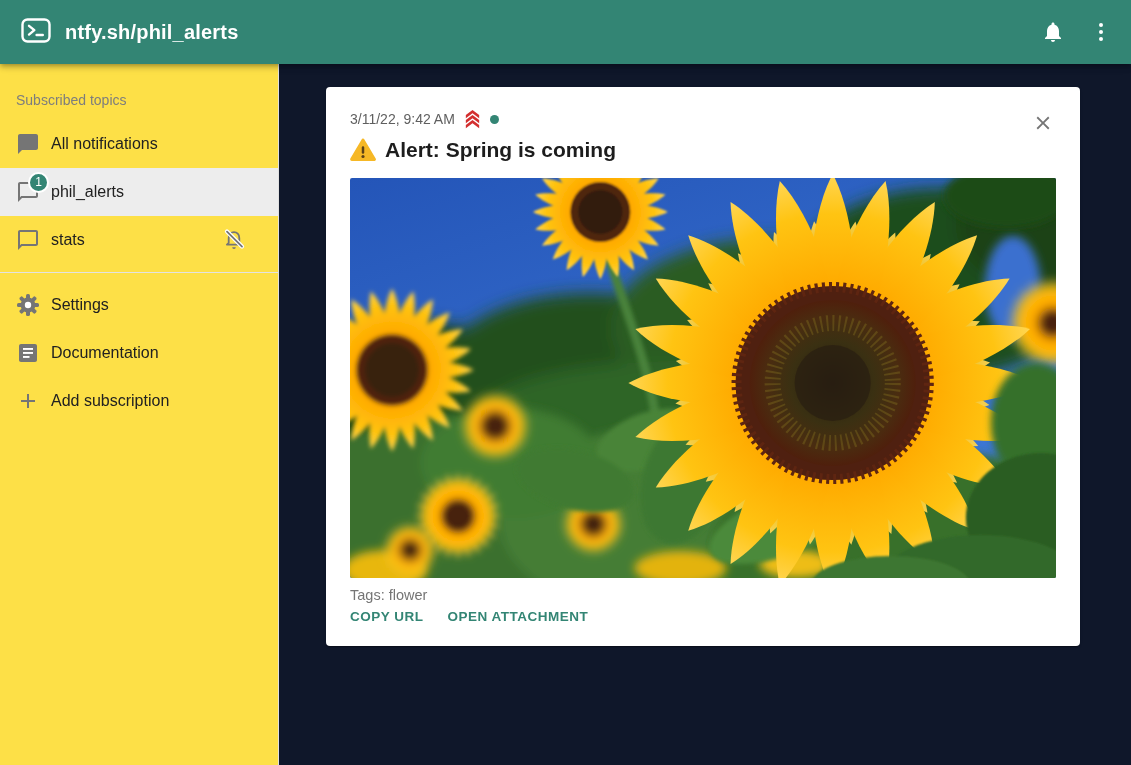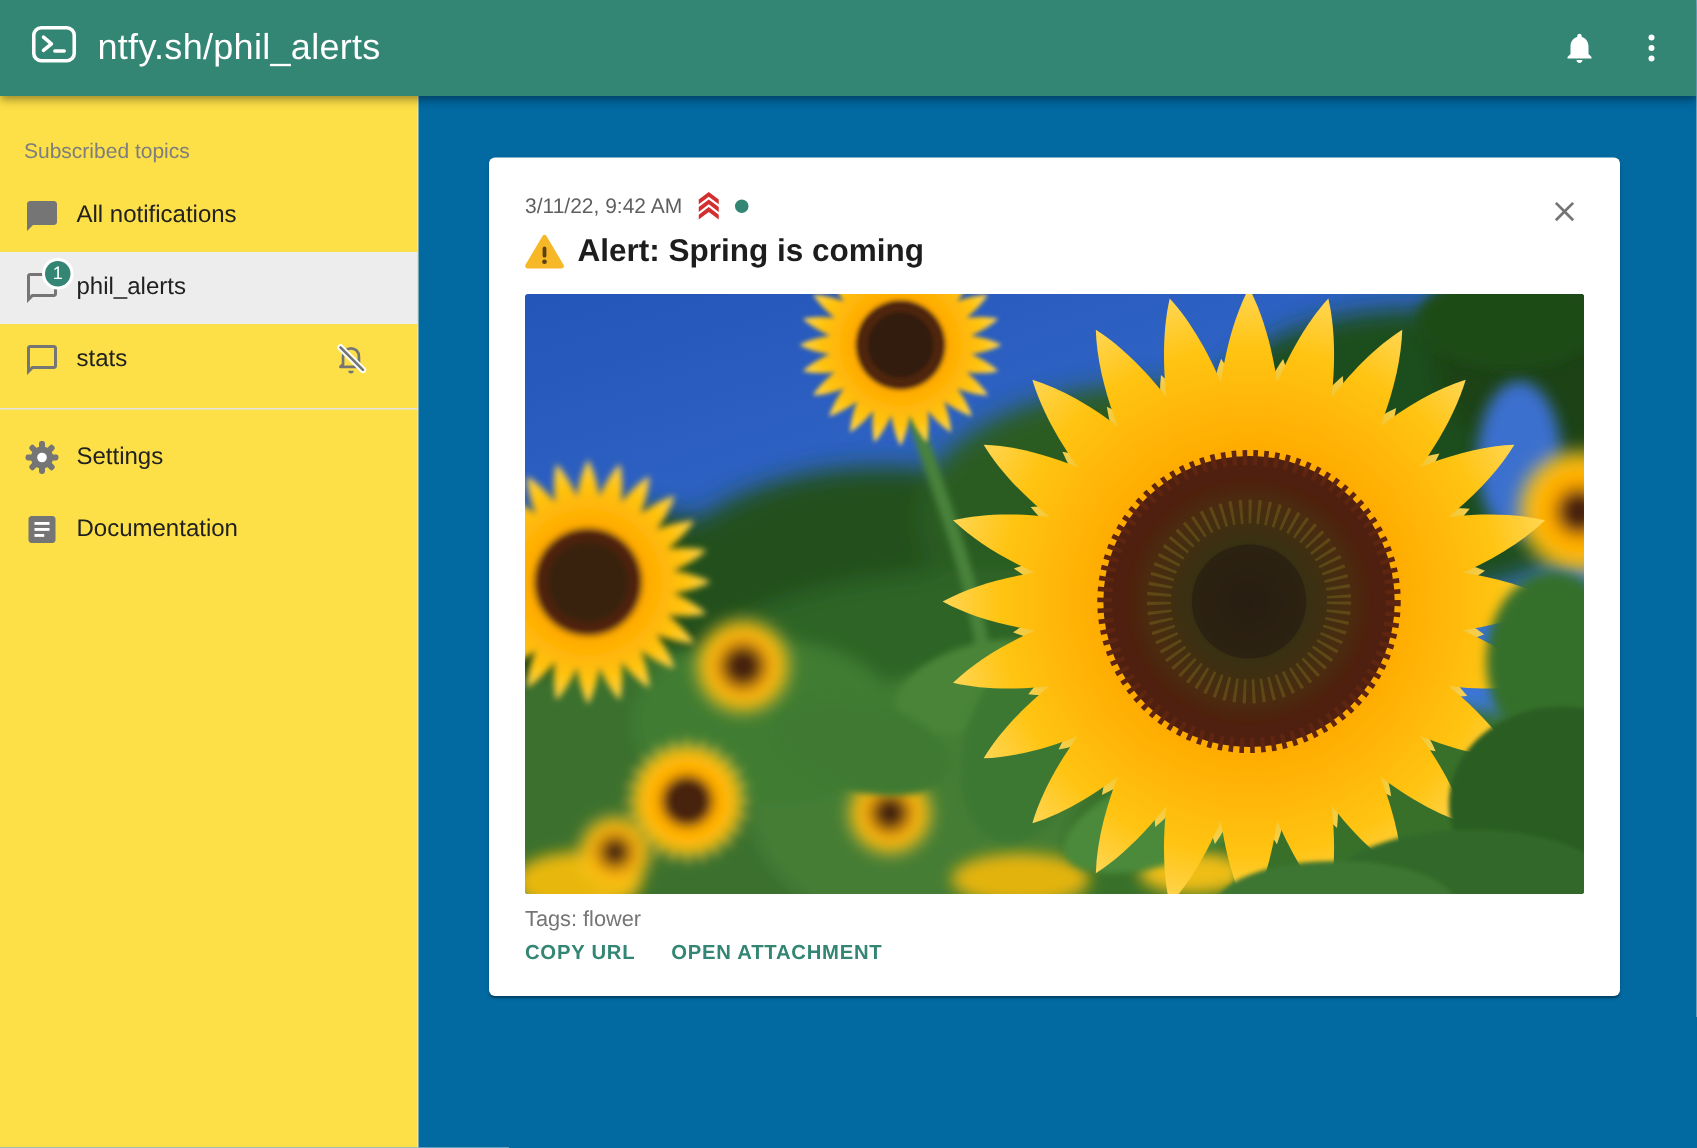--- a/index.html
+++ b/index.html
@@ -9,34 +9,34 @@
   }
   .app{display:flex;flex-direction:column;width:1131px;height:765px}
 
   
   .appbar{
     height:64px;flex:none;background:#338574;color:#fff;
     display:flex;align-items:center;padding:0 6px 0 21px;box-sizing:border-box;
     box-shadow:0 2px 4px -1px rgba(0,0,0,.2),0 4px 5px 0 rgba(0,0,0,.14),0 1px 10px 0 rgba(0,0,0,.12);
     position:relative;z-index:10;
   }
-  .appbar h1{font-size:24px;font-weight:400;margin:0 0 0 14px;letter-spacing:.2px}
+  .appbar h1{font-size:20px;font-weight:700;margin:0 0 0 14px;letter-spacing:.2px}
   .spacer{flex:1}
   .iconbtn{
     width:48px;height:48px;border:none;background:transparent;padding:0;
     display:flex;align-items:center;justify-content:center;cursor:pointer;border-radius:50%;
   }
 
   
   .content{display:flex;flex:1;min-height:0}
   .sidebar{
     width:279px;flex:none;background:#fde047;border-right:1px solid #e0e0e0;
     padding-top:12px;box-sizing:border-box;
   }
-  .main{flex:1;background:#0369a1;padding:41px 0 0 47px;box-sizing:border-box;overflow:hidden}
+  .main{flex:1;background:#0f172a;padding:23px 0 0 47px;box-sizing:border-box;overflow:hidden}
 
   
   .sectionlabel{color:#7d7d7d;font-size:14px;padding:16px 16px 12px}
   .row{
     height:48px;display:flex;align-items:center;padding:0 16px;
     font-size:16px;color:#212121;cursor:pointer;position:relative;user-select:none;
   }
   .row.selected{background:#ededed}
   .licn{width:24px;height:24px;margin-right:11px;flex:none;position:relative}
   .licn svg{display:block}
@@ -172,20 +172,28 @@
               <g fill="#fff">
                   <rect x="7" y="7" width="10" height="1.9"></rect>
                   <rect x="7" y="11" width="10" height="1.9"></rect>
                   <rect x="7" y="15" width="6.5" height="1.9"></rect>
                 </g>
             </svg>
           </span>
           <span>Documentation</span>
         </div>
 
+        <div class="row">
+          <span class="licn">
+            <svg width="24" height="24" viewBox="0 0 24 24">
+              <path fill="#757575" d="M19 13h-6v6h-2v-6H5v-2h6V5h2v6h6v2z"></path>
+            </svg>
+          </span>
+          <span>Add subscription</span>
+        </div>
       </nav>
     </aside>
 
     <main class="main">
       <div class="card">
 
         <button class="closebtn">
           <svg width="22" height="22" viewBox="0 0 24 24">
             <path fill="#757575" d="M19 6.41 17.59 5 12 10.59 6.41 5 5 6.41 10.59 12 5 17.59 6.41 19 12 13.41 17.59 19 19 17.59 13.41 12z"></path>
           </svg>

